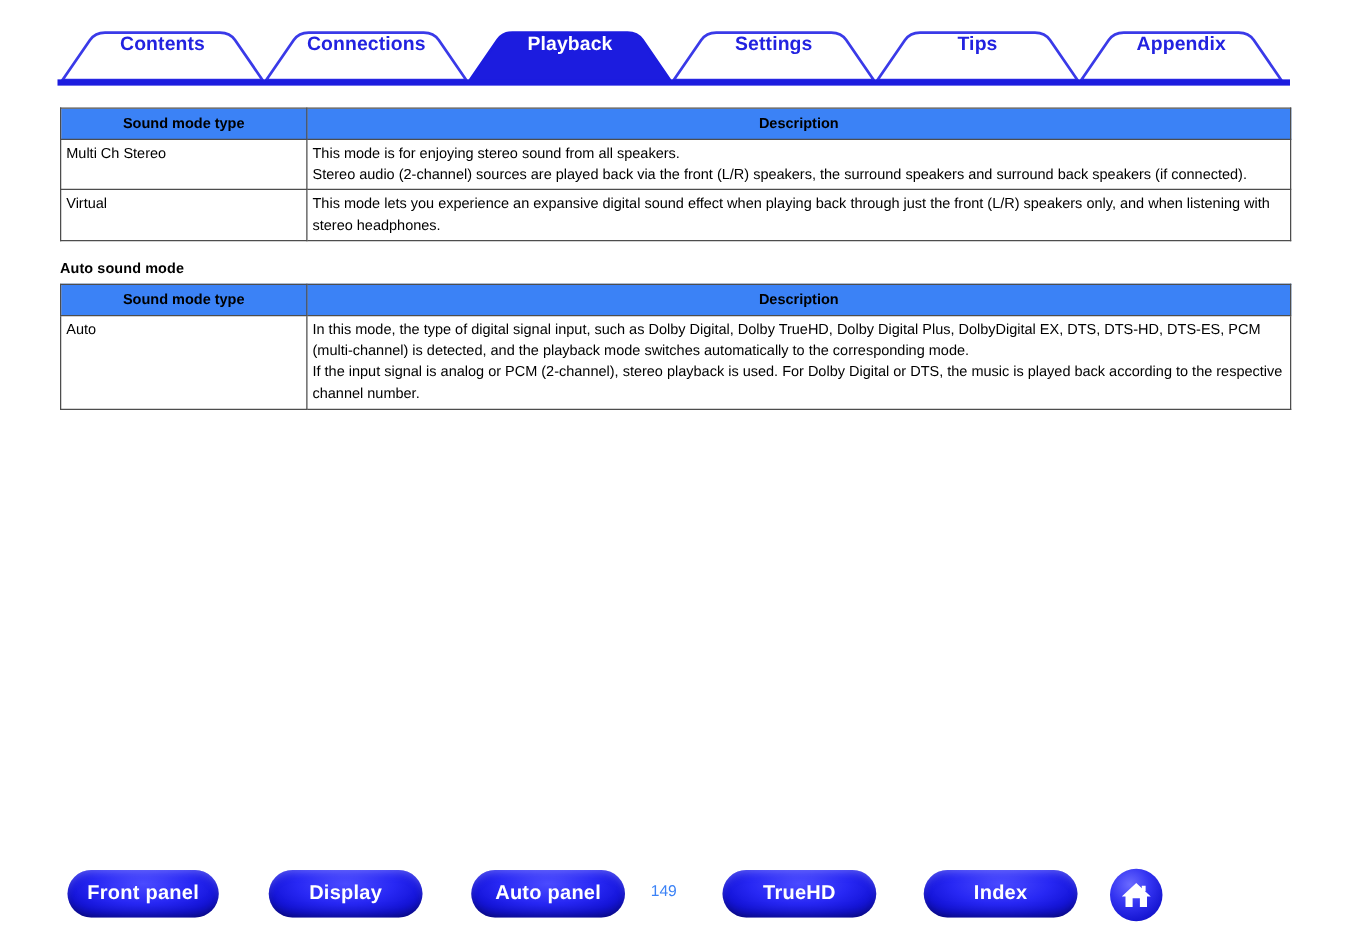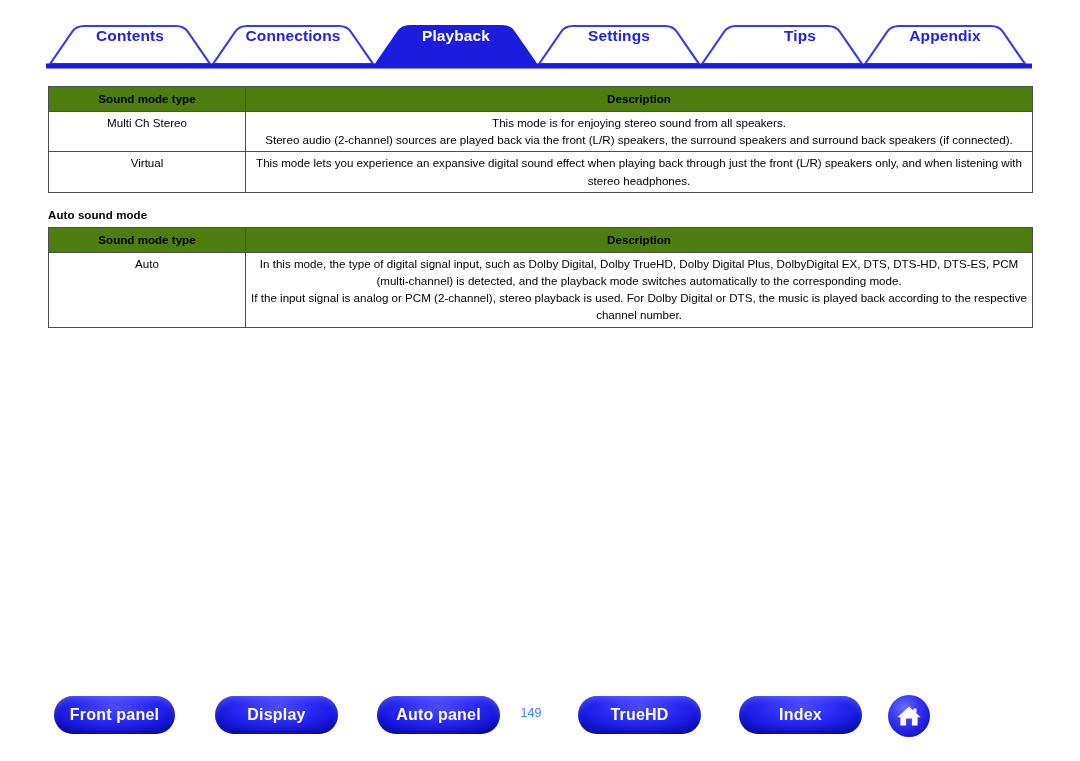--- a/index.html
+++ b/index.html
@@ -66,24 +66,24 @@
     width: 984px;
     border: 1px solid #4d4d4d;
   }
   table.mode-table th,
   table.mode-table td {
     border: 1px solid #4d4d4d;
     padding: 2px 4px 3px 4px;
     font-size: 11.6px;
     line-height: 1.48;
     vertical-align: top;
-    text-align: center;
+    text-align: left;
   }
   table.mode-table th {
-    background: #4d7c0f;
+    background: #3b82f6;
     text-align: center;
     font-weight: bold;
     padding-top: 3px;
     padding-bottom: 4px;
   }
   col.c-type { width: 197px; }
   col.c-desc { width: 787px; }
   td.desc p {
     margin: 0;
   }
@@ -152,21 +152,21 @@
 
     <path d="M 376,64 L 398,32 Q 402,26 410,26 L 502,26 Q 510,26 514,32 L 536,64 Z" fill="#1C1CDF" stroke="#1C1CDF" stroke-width="2.2"></path>
 
     <rect x="46" y="63.5" width="986" height="5" fill="#1C1CDF"></rect>
   </svg>
 
   <div class="tab-label" style="left:130px">Contents</div>
   <div class="tab-label" style="left:293px">Connections</div>
   <div class="tab-label active" style="left:456px">Playback</div>
   <div class="tab-label" style="left:619px">Settings</div>
-  <div class="tab-label" style="left:800px">Tips</div>
+  <div class="tab-label" style="left:782px">Tips</div>
   <div class="tab-label" style="left:945px">Appendix</div>
 </div>
 
 <div id="content">
 
   <div class="section">
     <table class="mode-table">
       <colgroup>
           <col class="c-type">
           <col class="c-desc">

